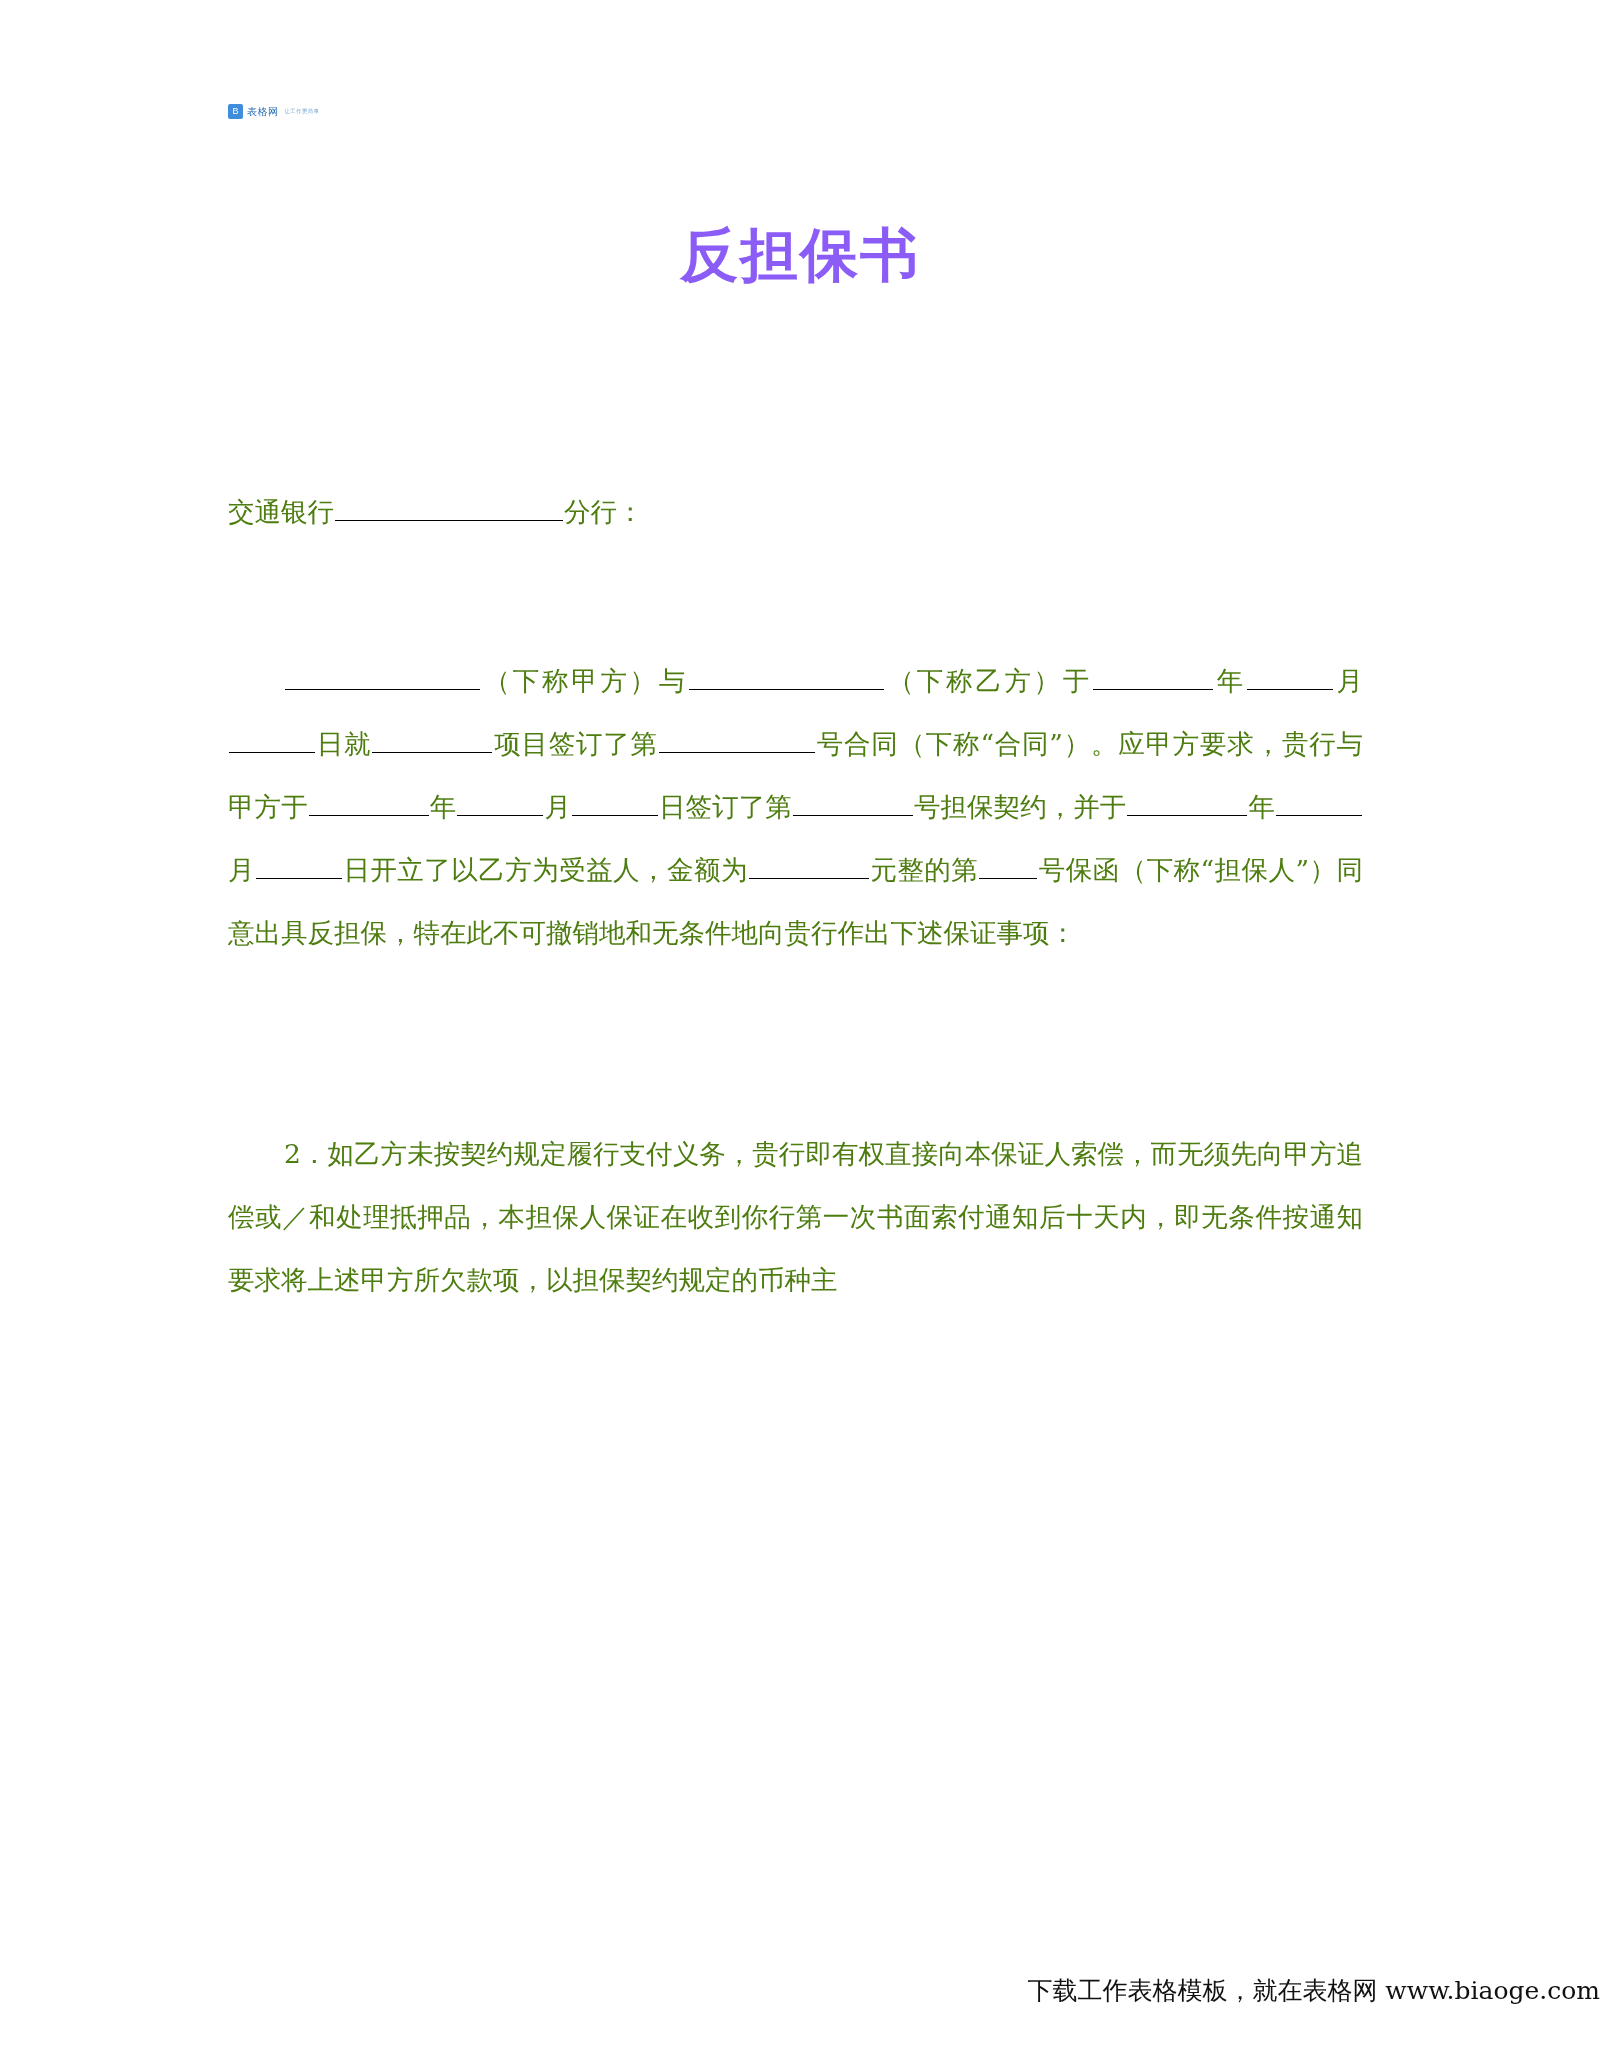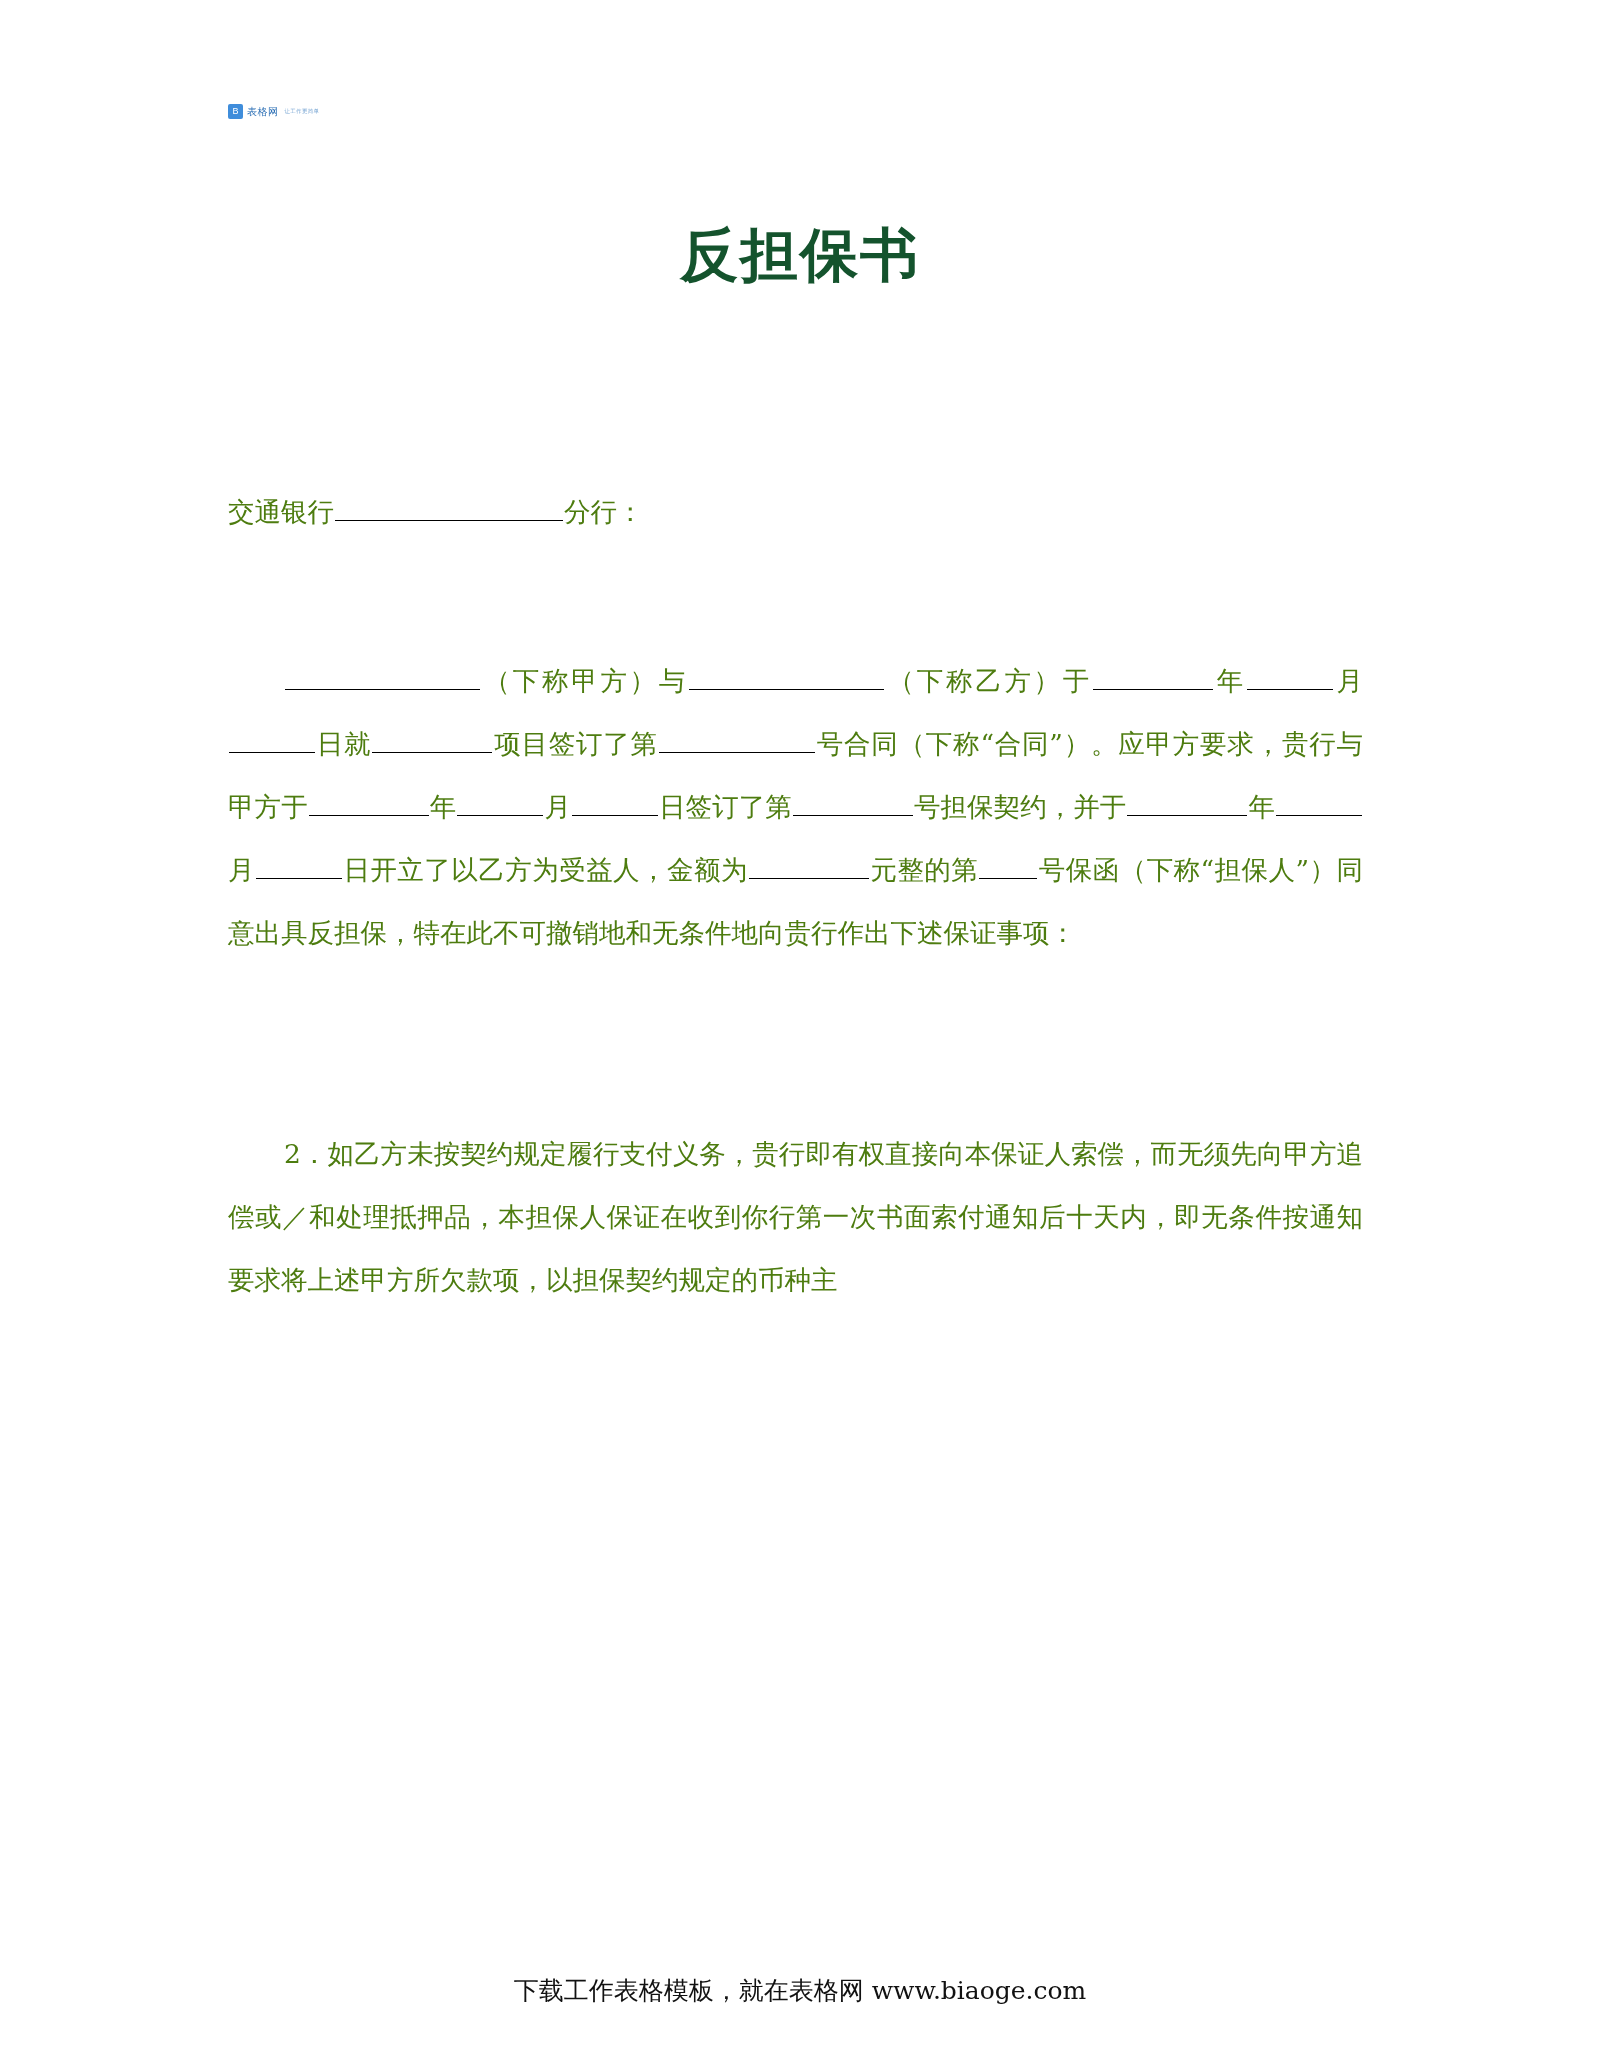--- a/index.html
+++ b/index.html
@@ -59,21 +59,21 @@
   .doc-title {
     position: absolute;
     left: 0;
     top: 178px;
     width: 1600px;
     text-align: center;
     font-size: 58px;
     font-weight: bold;
     font-family: "DejaVu Sans", sans-serif;
     letter-spacing: 2px;
-    color: #14532d;
+    color: #8b5cf6;
   }
   
   .body-block {
     position: absolute;
     left: 228px;
     top: 480px;
     width: 1135px;
     font-size: 26.5px;
     line-height: 63px;
     font-family: "DejaVu Serif", serif;
@@ -103,21 +103,21 @@
   .b-md { width: 120px; }
   .b-lg { width: 156px; }
   .b-xl { width: 195px; }
   .b-xxl { width: 228px; }
   
   .footer {
     position: absolute;
     left: 0;
     top: 1974px;
     width: 1600px;
-    text-align: center;
+    text-align: right;
     font-size: 25px;
     font-family: "DejaVu Serif", serif;
     color: #111111;
   }
 </style>
 </head>
 <body>
 
 <div class="page">
 

